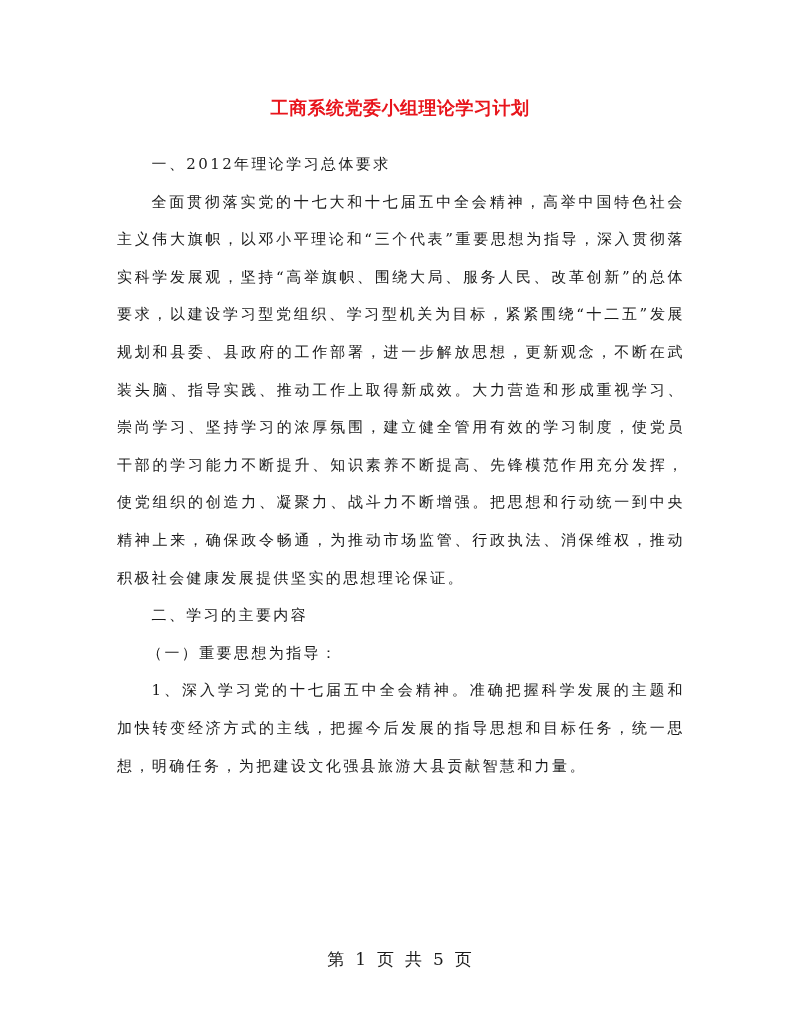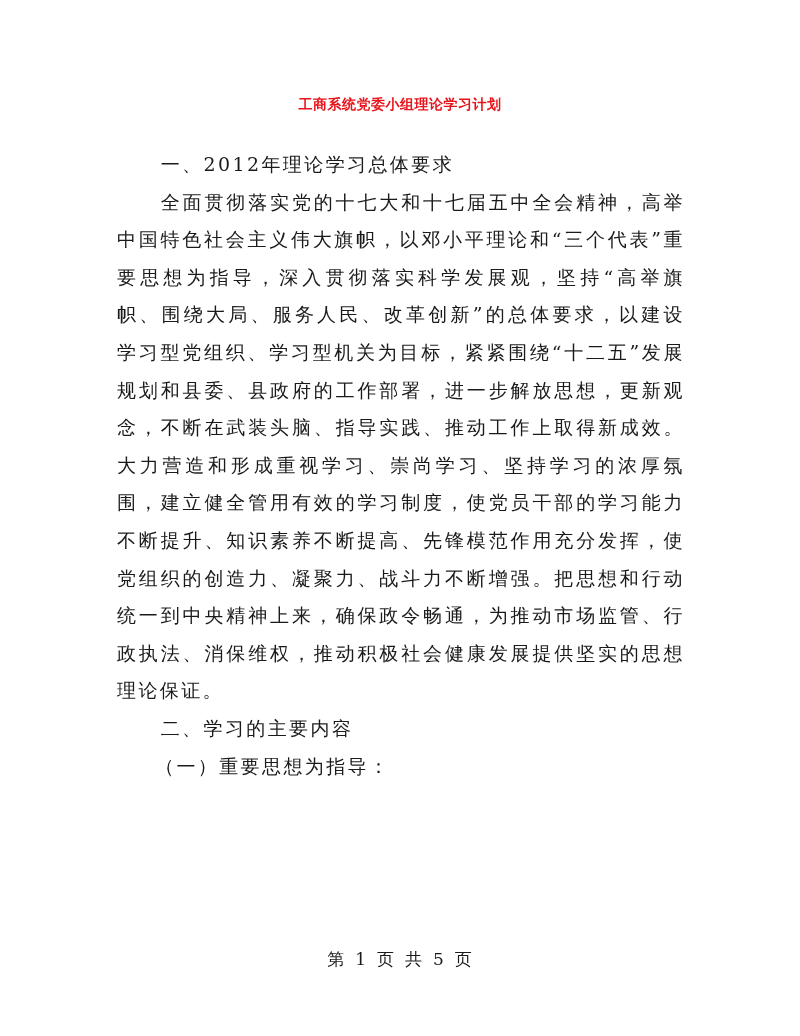--- a/index.html
+++ b/index.html
@@ -1,39 +1,40 @@
 <!DOCTYPE html>
 <html><head>
 <meta charset="utf-8">
 <style>
   html, body { margin: 0; padding: 0; background: #ffffff; }
   body { width: 800px; height: 1036px; position: relative; overflow: hidden;
          font-family: "DejaVu Serif", "Liberation Serif", serif; color: #1a1a1a; }
   .page { position: absolute; left: 0; top: 0; width: 800px; height: 1036px; }
   .title { position: absolute; top: 96px; left: 0; width: 800px; text-align: center;
            font-family: "DejaVu Sans", "Liberation Sans", sans-serif;
-           font-size: 14px; font-weight: bold; color: #e8141b; letter-spacing: 0.5px; }
+           font-size: 18px; font-weight: bold; color: #e8141b; letter-spacing: 0.5px; }
   .body { position: absolute; top: 146px; left: 117px; width: 568px;
-          font-size: 19px; line-height: 37.6px; letter-spacing: 2.4px; text-align: justify; }
+          font-size: 15px; line-height: 37.6px; letter-spacing: 2.4px; text-align: justify; }
   .body p { margin: 0; text-indent: 2.3em; }
   .body p.h { text-indent: 2.3em; }
   .body p.sub { text-indent: 2.0em; }
   .footer { position: absolute; top: 948px; left: 0; width: 800px; text-align: center;
             font-size: 17px; letter-spacing: 1px; color: #1a1a1a; }
   .footer span { margin: 0 5px; }
 </style>
 </head>
 <body>
 
 <div class="page">
   <div class="title">工商系统党委小组理论学习计划</div>
 
   <div class="body">
     <p class="h">一、2012年理论学习总体要求</p>
     <p>全面贯彻落实党的十七大和十七届五中全会精神，高举中国特色社会主义伟大旗帜，以邓小平理论和“三个代表”重要思想为指导，深入贯彻落实科学发展观，坚持“高举旗帜、围绕大局、服务人民、改革创新”的总体要求，以建设学习型党组织、学习型机关为目标，紧紧围绕“十二五”发展规划和县委、县政府的工作部署，进一步解放思想，更新观念，不断在武装头脑、指导实践、推动工作上取得新成效。大力营造和形成重视学习、崇尚学习、坚持学习的浓厚氛围，建立健全管用有效的学习制度，使党员干部的学习能力不断提升、知识素养不断提高、先锋模范作用充分发挥，使党组织的创造力、凝聚力、战斗力不断增强。把思想和行动统一到中央精神上来，确保政令畅通，为推动市场监管、行政执法、消保维权，推动积极社会健康发展提供坚实的思想理论保证。</p>
     <p class="h">二、学习的主要内容</p>
     <p class="sub">（一）重要思想为指导：</p>
+    <p>1、深入学习党的十七届五中全会精神。准确把握科学发展的主题和加快转变经济方式的主线，把握今后发展的指导思想和目标任务，统一思想，明确任务，为把建设文化强县旅游大县贡献智慧和力量。</p>
   </div>
 
   <div class="footer">
     <span>第</span><span>1</span><span>页</span><span>共</span><span>5</span><span>页</span>
   </div>
 </div>
 
 </body></html>

